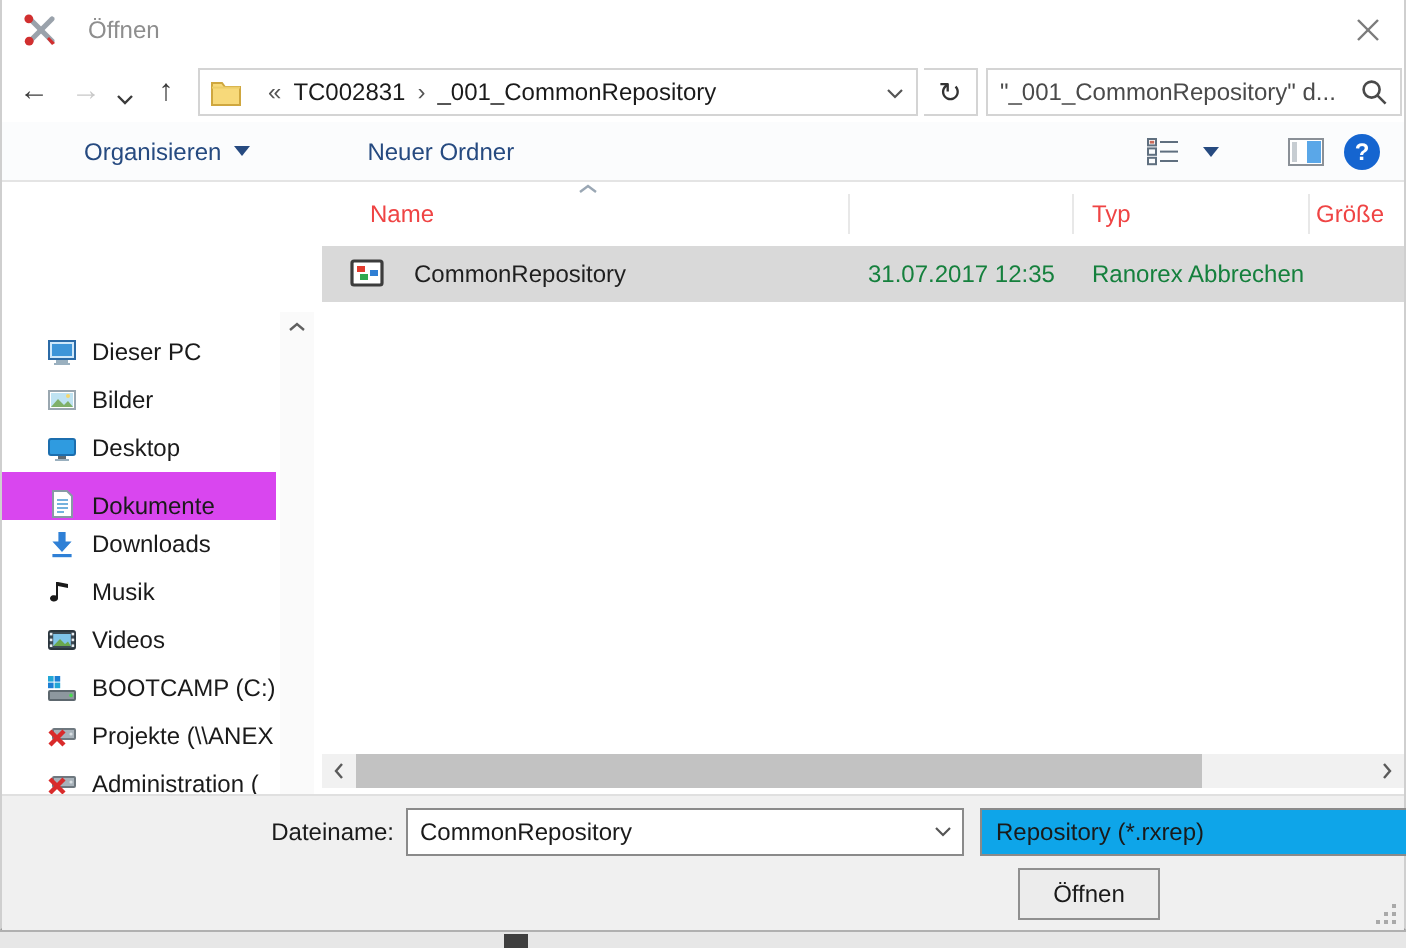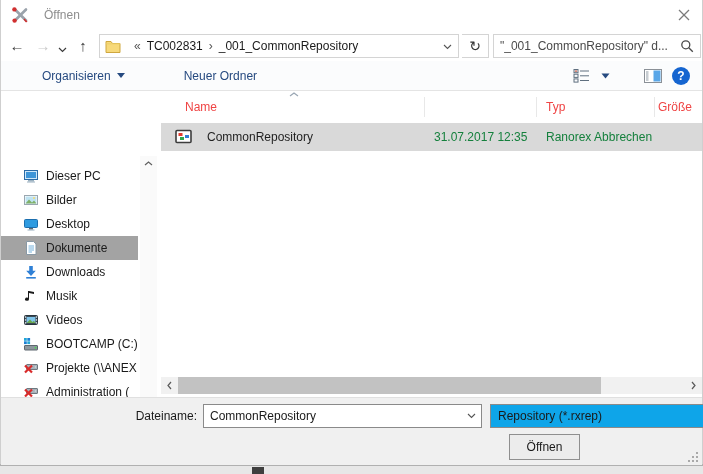--- a/index.html
+++ b/index.html
@@ -35,21 +35,21 @@
   .tb-right { margin-left:auto; display:flex; align-items:center; gap:10px; }
   .help-btn { width:18px; height:18px; border-radius:50%; background:#1565d0; color:#fff; font-weight:bold; font-size:12px; display:flex; align-items:center; justify-content:center; }
 
   
   .main { position:absolute; left:0; top:92px; right:0; height:305px; background:#fff; }
 
   
   .sidebar { position:absolute; left:0; top:15px; width:160px; height:100%;margin-top:47px; }
   .sb-item { height:24px; width:137px; display:flex; align-items:center; padding-left:22px; white-space:nowrap; overflow:hidden; }
   .sb-item.child { }
-  .sb-item.selected { background:#a3a3a3; }
+  .sb-item.selected { background:#d946ef;align-items:flex-end; }
   .sb-icon { width:16px; height:16px; margin-right:7px; flex:0 0 16px; display:flex; align-items:center; justify-content:center; }
   .sb-vtrack { position:absolute; left:139px; top:2px; width:17px; height:295px; background:#fafafa; }
   .sb-arrow { position:absolute; left:0; width:17px; height:15px; display:flex; align-items:center; justify-content:center; }
   .sb-hscroll { position:absolute; left:0; top:296px; width:138px; height:9px; background:#f0f0f0; }
   .sb-hthumb { position:absolute; left:0; top:0; width:112px; height:9px; background:#5f5f5f; }
 
   
   .filelist { position:absolute; left:160px; top:0; right:0; height:100%; }
   .fl-header { position:absolute; left:0; top:0; right:0; height:30px; }
   .hcell { position:absolute; top:0; height:30px; line-height:30px; color:#ef4444; white-space:nowrap; }

